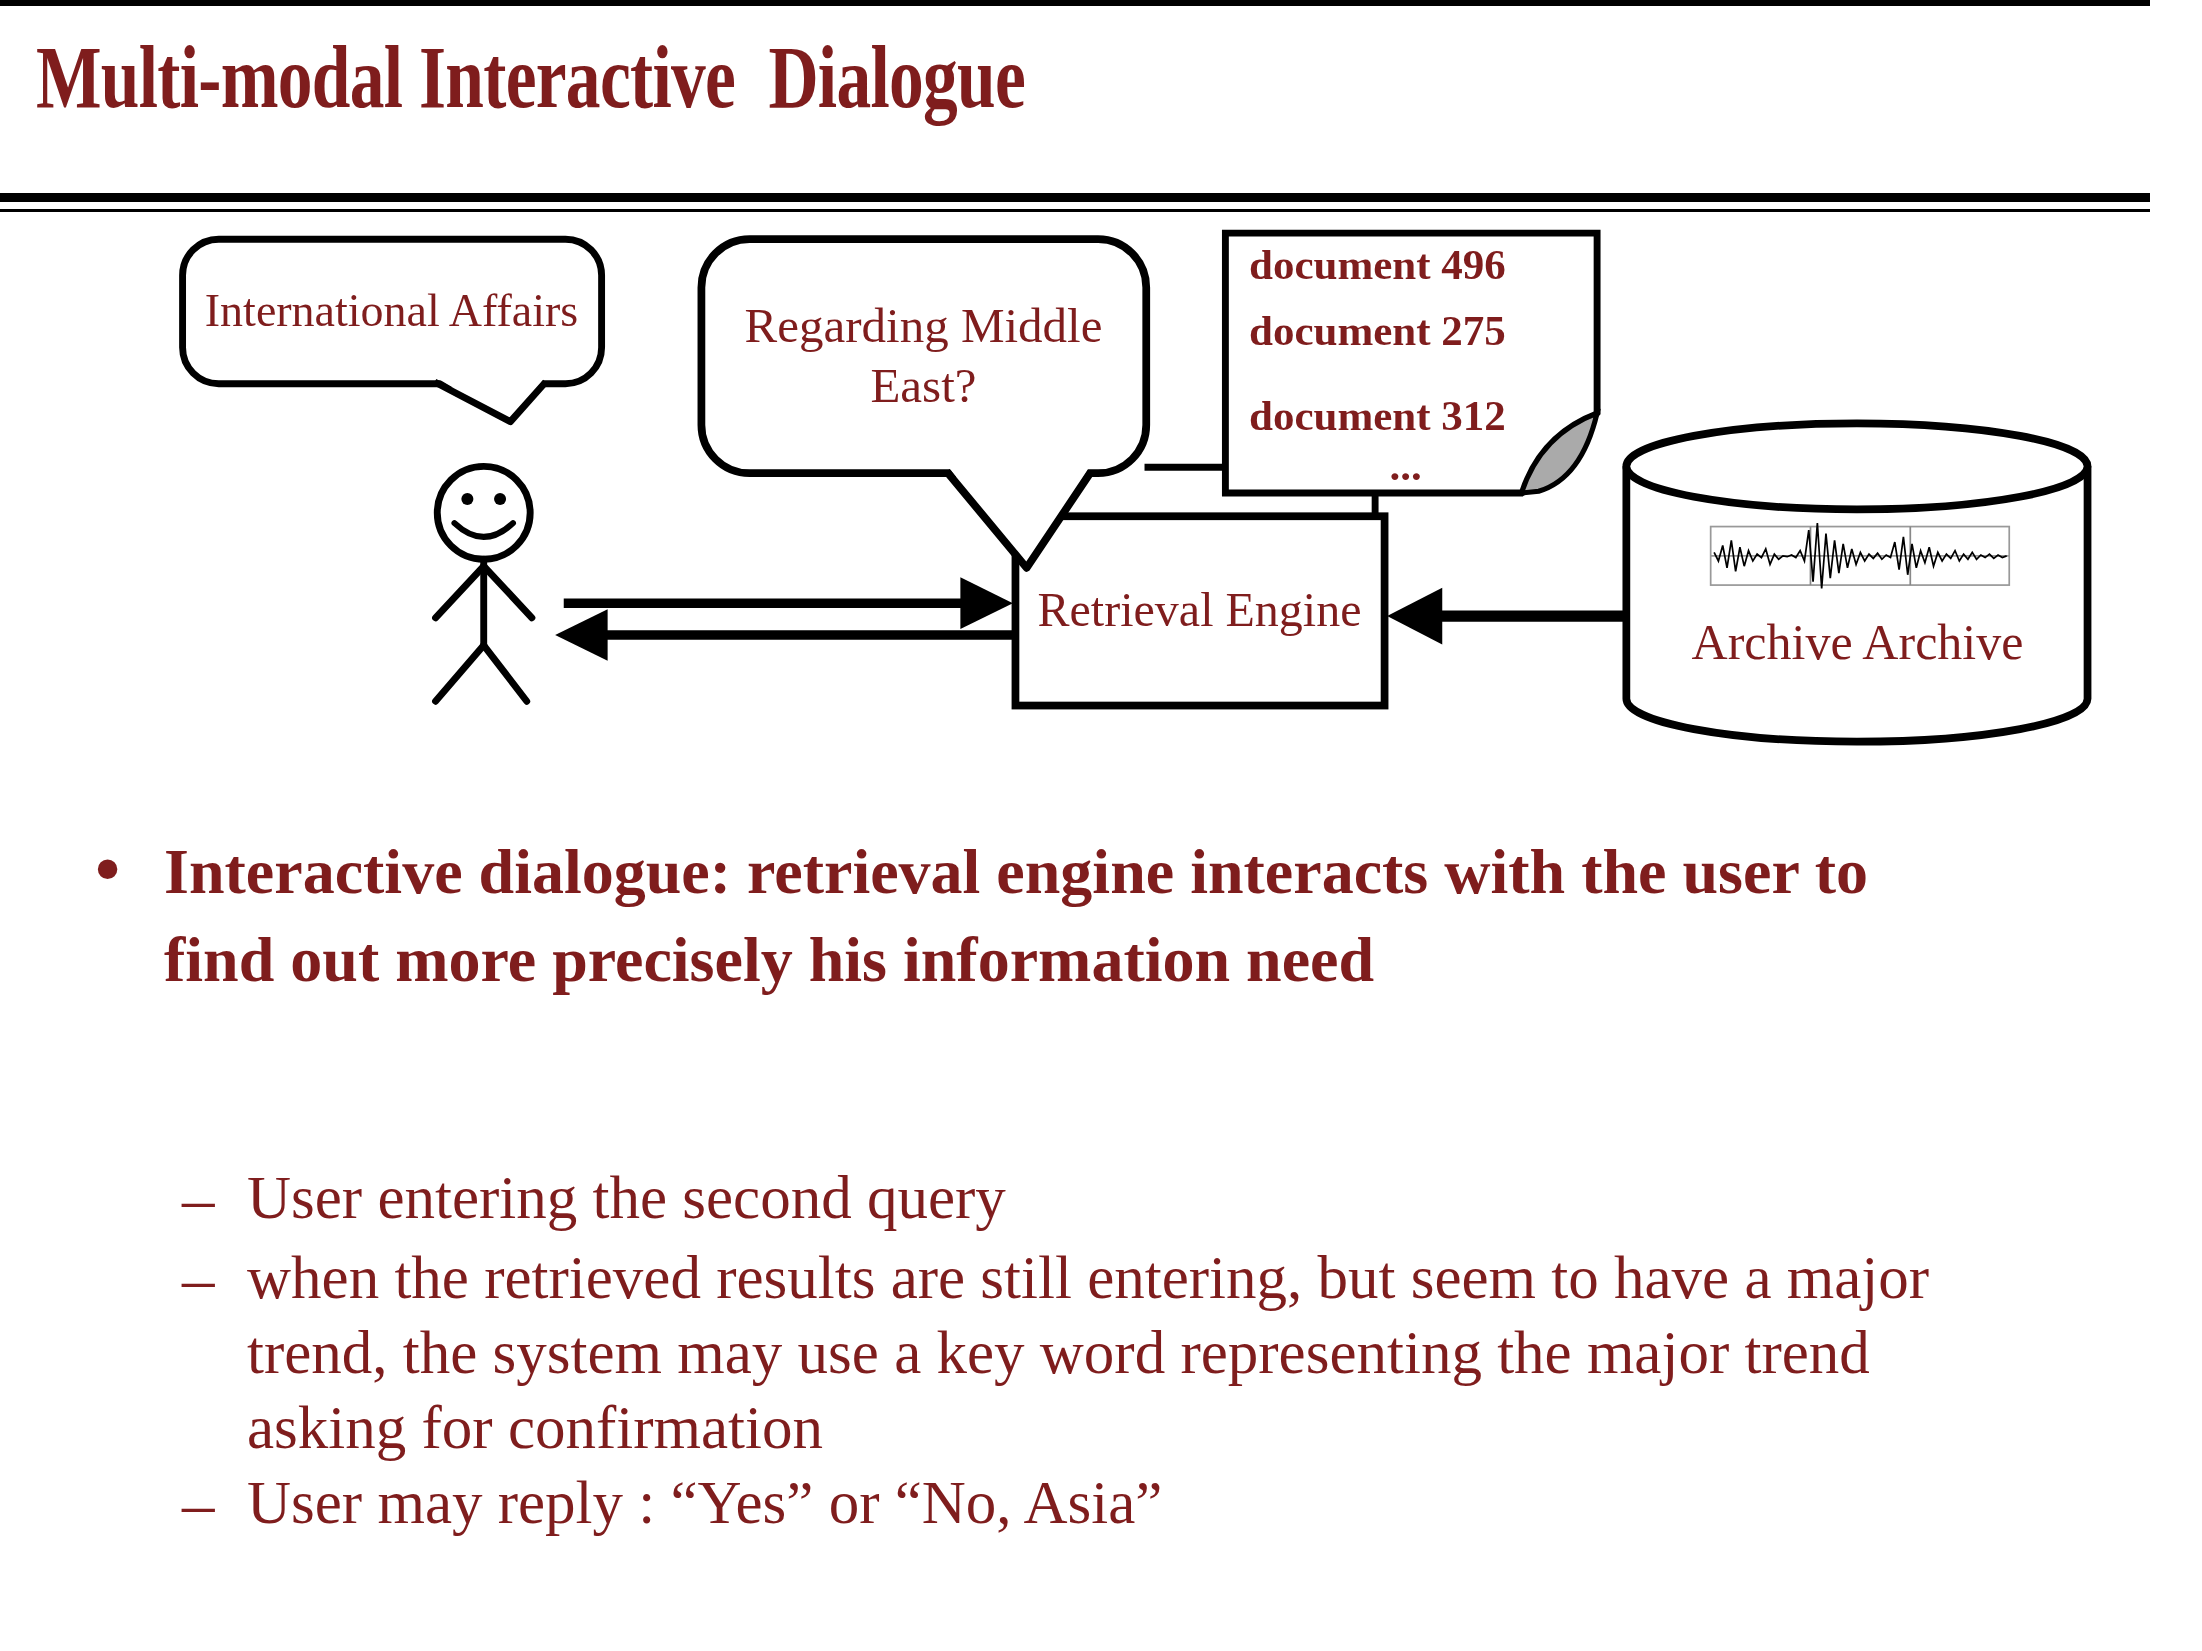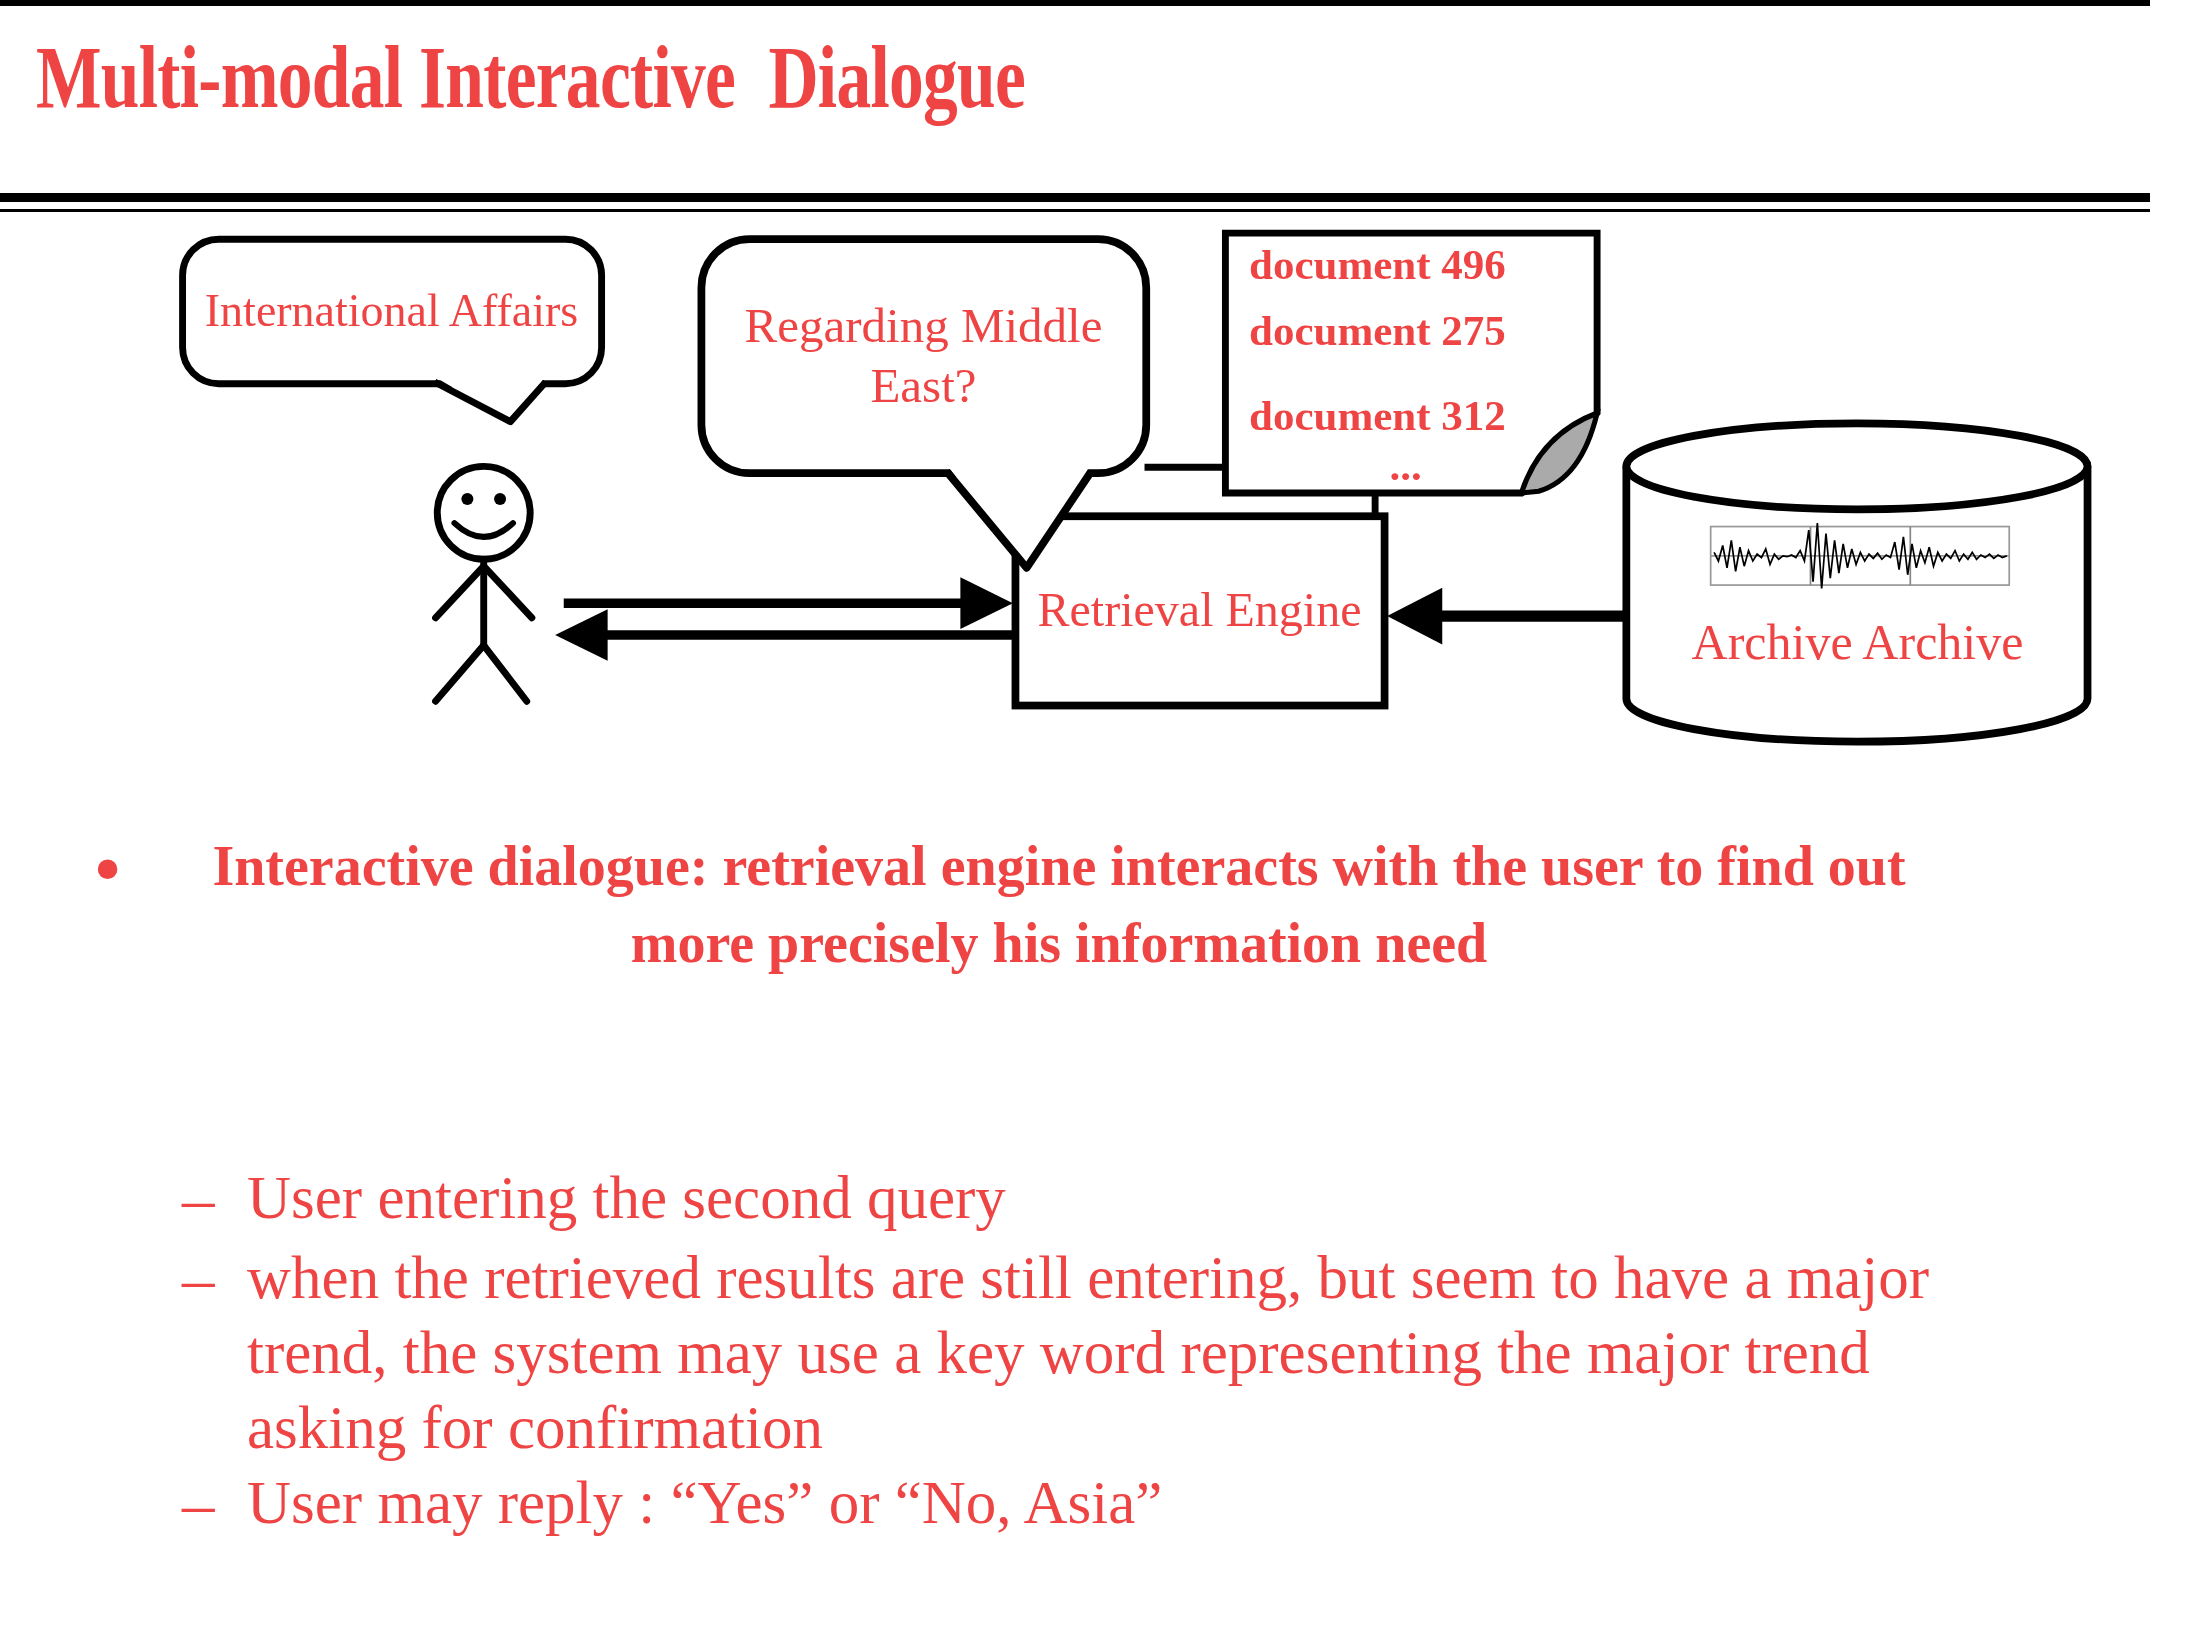--- a/index.html
+++ b/index.html
@@ -1,18 +1,18 @@
 <!DOCTYPE html>
 <html style="font-size:13.8px"><head>
 <meta charset="utf-8">
 <style>
   html,body{margin:0;padding:0;background:#fff;}
   #slide{
     position:relative;width:2150px;height:1652px;background:#ffffff;
-    font-family:"Liberation Serif","DejaVu Serif",serif;color:#ef4444;overflow:hidden;
+    font-family:"Liberation Serif","DejaVu Serif",serif;color:#7f1d1d;overflow:hidden;
   }
   .abs{position:absolute;}
   #top-edge{left:0;top:0;width:2203px;height:6px;background:#000;}
   #title{
     left:36px;top:26px;font-size:89px;font-weight:bold;white-space:pre;
     transform:scaleX(0.78);transform-origin:left top;letter-spacing:-0.9px;
   }
   #rule-thick{left:0;top:193px;width:2203px;height:8.6px;background:#000;}
   #rule-thin{left:0;top:209px;width:2203px;height:3.4px;background:#000;}
   svg{position:absolute;left:0;top:0;pointer-events:none;}
@@ -24,21 +24,21 @@
   #regarding-text{left:701px;top:239px;width:445px;height:234px;font-size:49px;}
   #engine-text{left:1015px;top:516px;width:369px;height:189px;font-size:48px;}
   .doc-line{left:1249px;font-size:43px;font-weight:bold;line-height:1;}
   #doc1{top:243px;} #doc2{top:309px;} #doc3{top:394px;}
   #doc-ellipsis{left:1225px;top:441px;width:361px;text-align:center;font-size:43px;font-weight:bold;}
   #query-label{left:564px;top:532px;width:447px;text-align:center;font-size:46px;}
   #response-label{left:602px;top:650px;font-size:48px;}
   #archive-label{left:1626px;top:613px;width:463px;text-align:center;font-size:50px;}
   #main-bullet{left:95px;top:828px;width:1944px;display:flex;}
   #main-bullet .marker{width:69px;font-size:72px;font-weight:bold;flex:none;}
-  #main-bullet .btext{font-size:56px;font-weight:bold;line-height:1.38;width:1790px;text-align:center;}
+  #main-bullet .btext{font-size:64px;font-weight:bold;line-height:1.38;width:1790px;}
   #sub-bullets{left:182px;top:1160px;width:1901px;}
   .sub-item{display:flex;}
   .sub-item .dash{width:65px;font-size:65px;flex:none;line-height:1.23;}
   .sub-item .stext{font-size:61px;line-height:1.23;width:1772px;}
 </style>
 </head>
 <body>
 
 <div id="slide">
 

